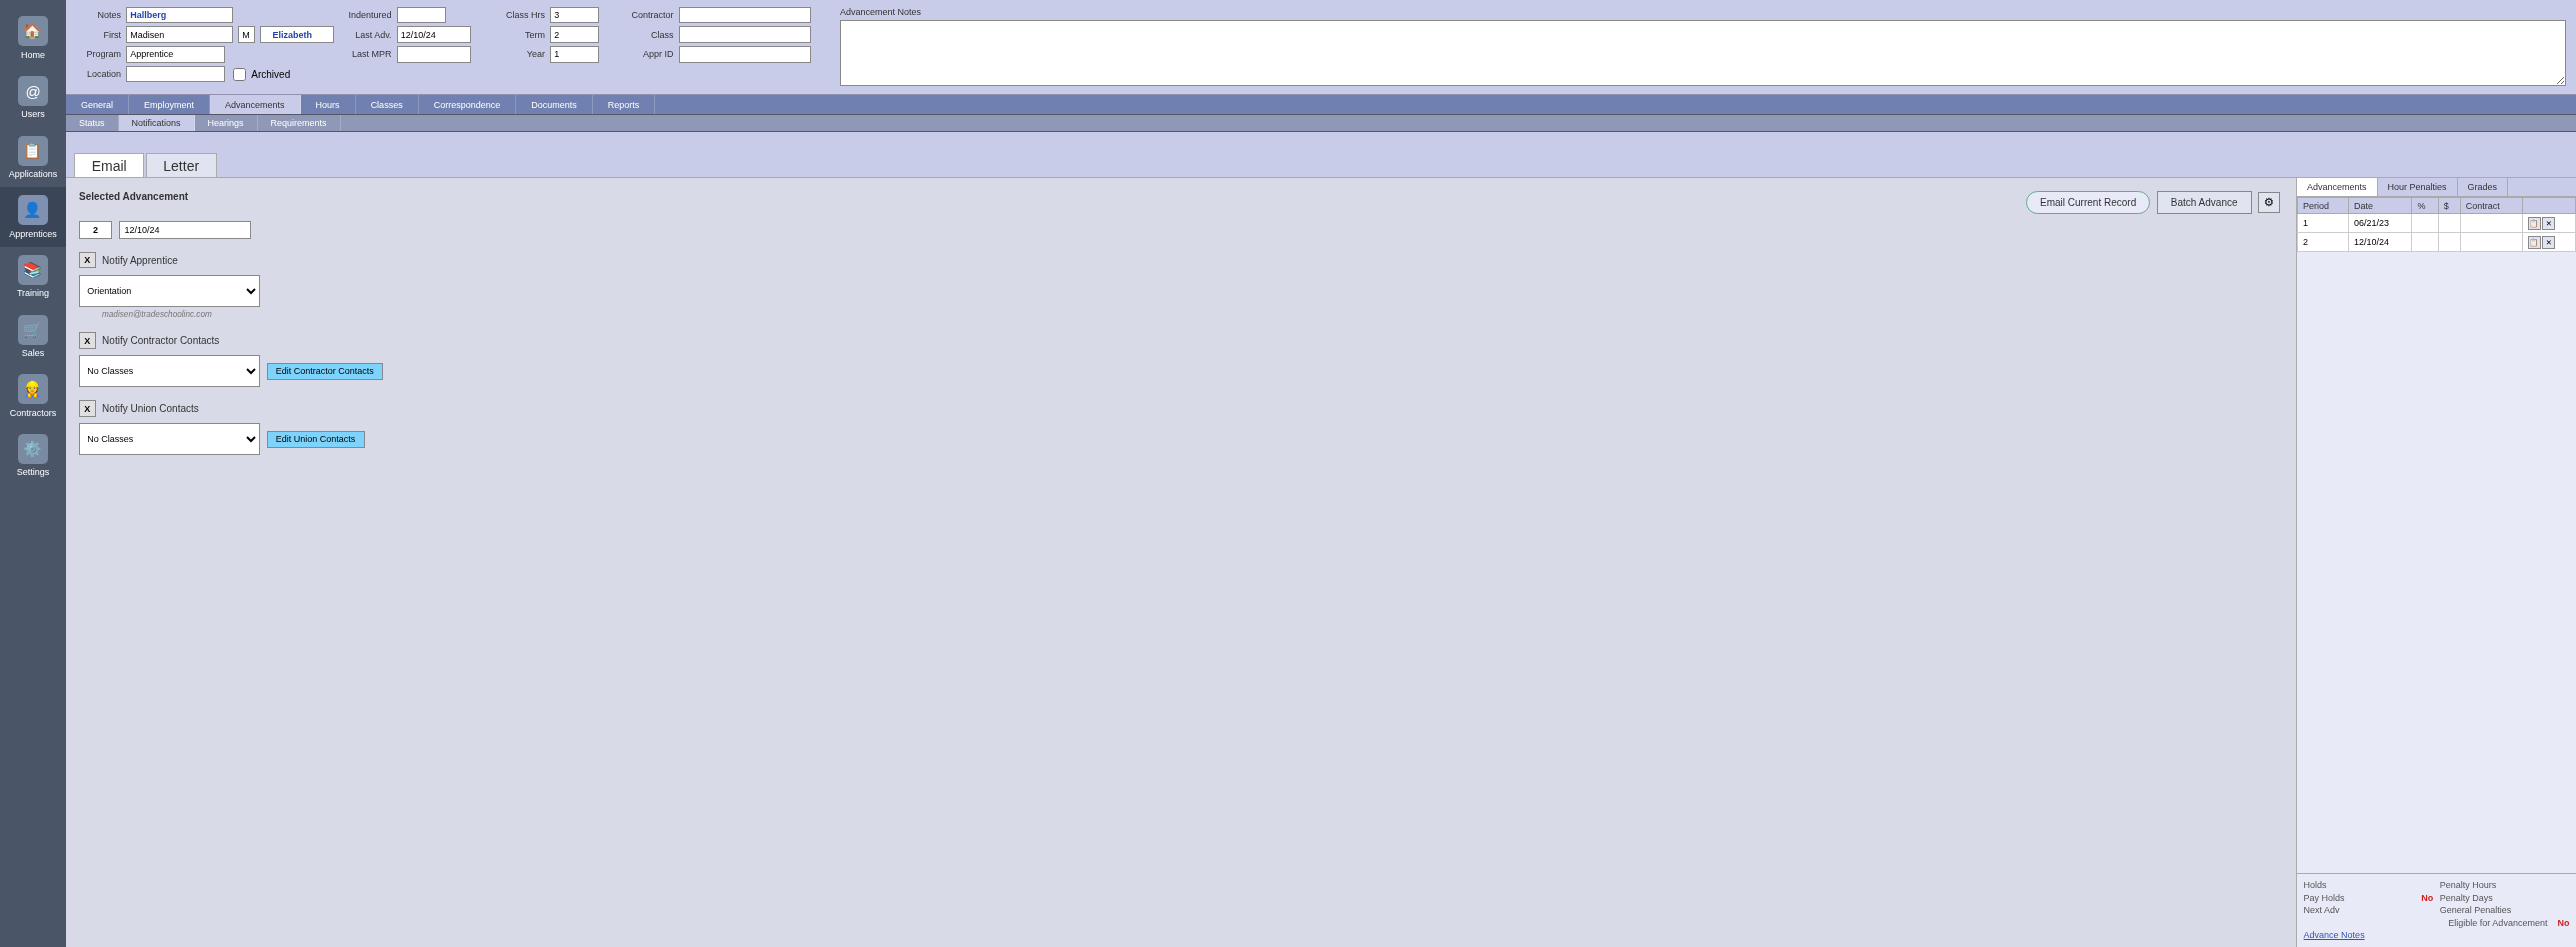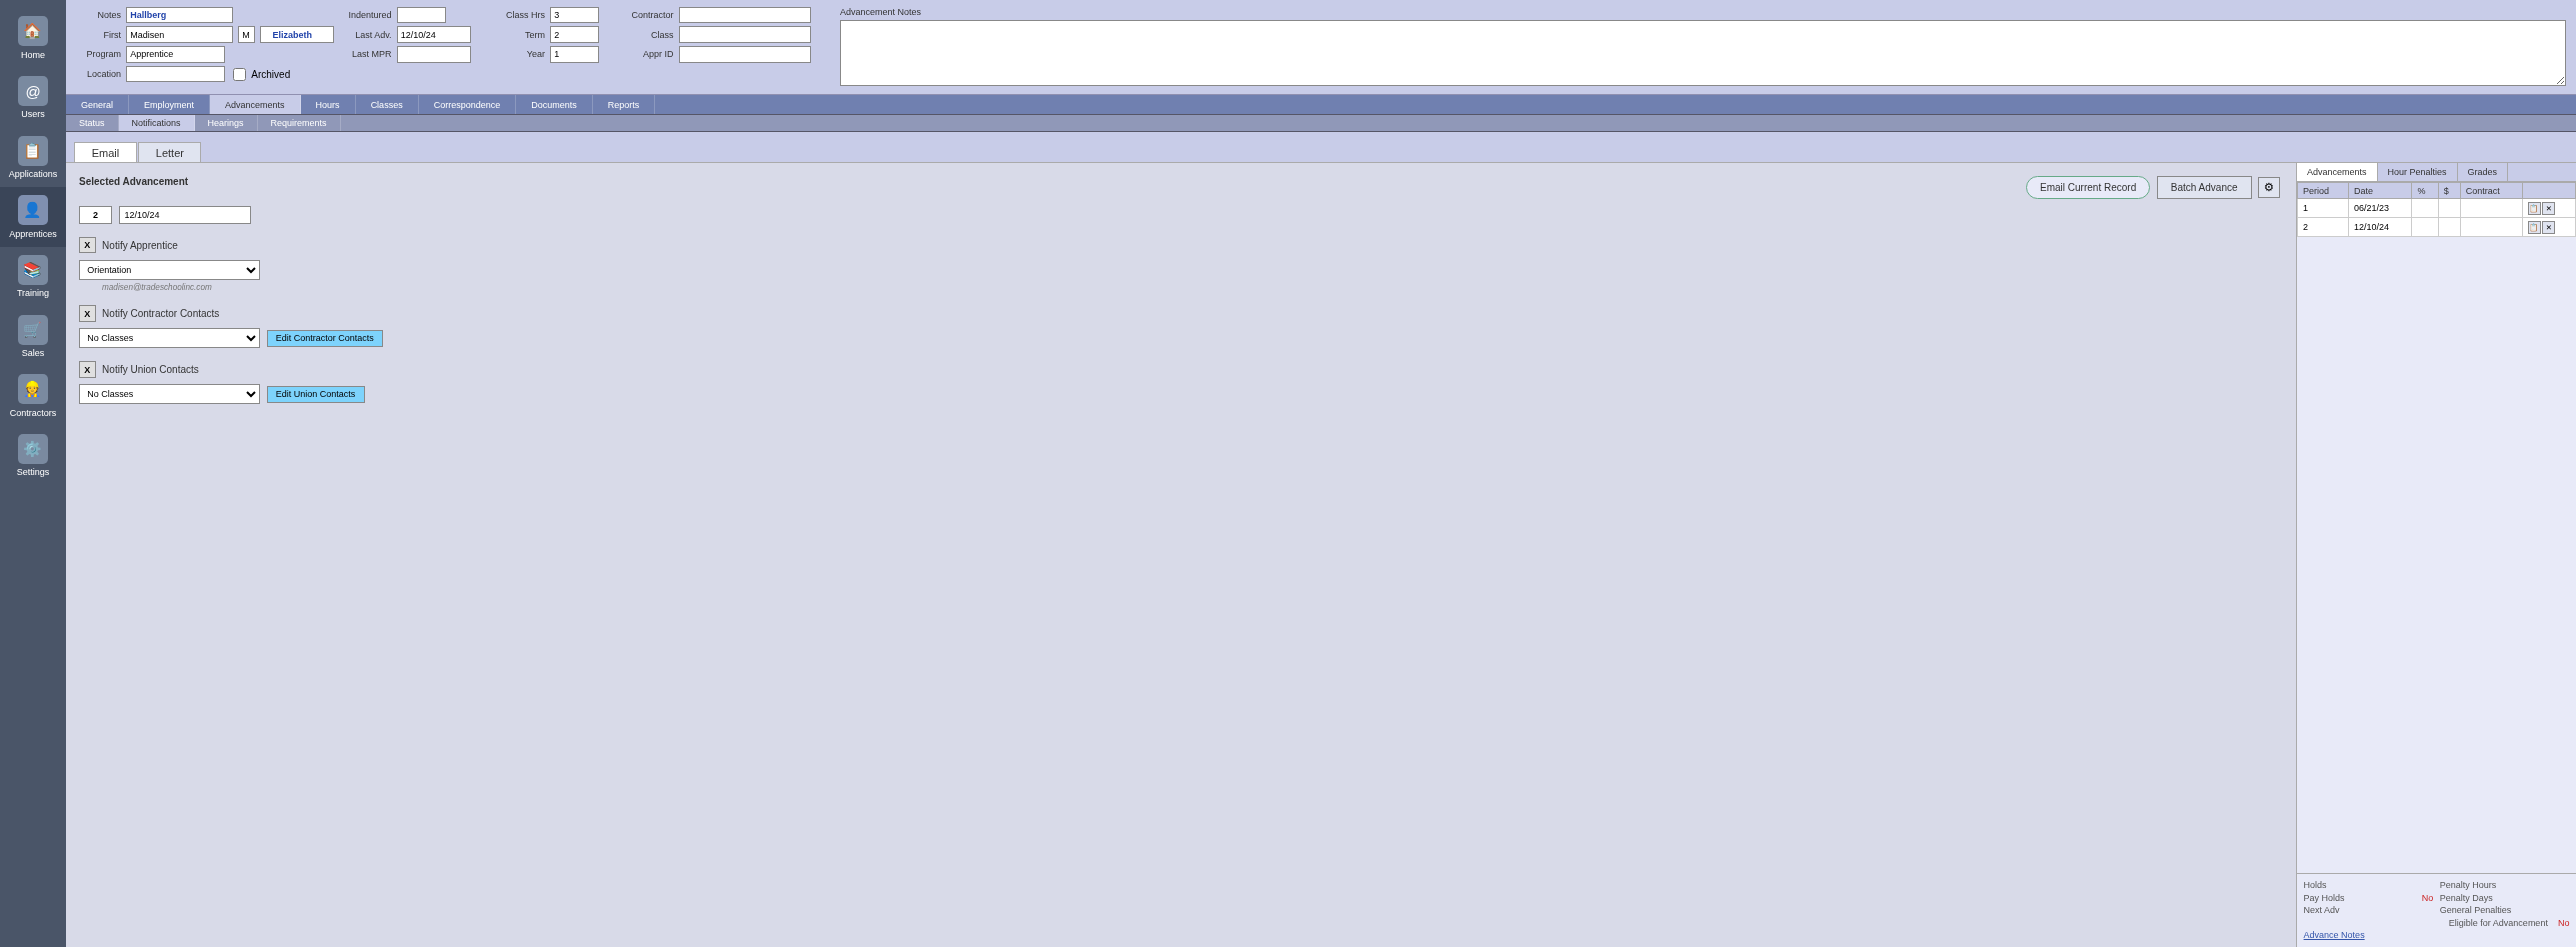--- a/index.html
+++ b/index.html
@@ -148,28 +148,28 @@
 
     
     .tabs-row3 {
       display: flex;
       background: #c8cce8;
       border-bottom: 0.8px solid #aaa;
       padding-left: 8.2px;
     }
     .tab3 {
       padding: 3.3px 16.5px;
-      font-size: 11px;
+      font-size: 14px;
       color: #333;
       cursor: pointer;
       border: 0.8px solid #aaa;
       border-bottom: none;
       background: #e0e4f0;
       margin-right: 1.6px;
-      margin-top: 10px;
+      margin-top: 21px;
     }
     .tab3.active { background: #fff; color: #333; }
 
     
     .content-area {
       flex: 1;
       display: flex;
       background: #d8dae8;
       overflow: hidden;
     }
@@ -238,21 +238,21 @@
       font-size: 9px;
       cursor: pointer;
       font-weight: bold;
     }
     .notify-label {
       font-size: 10px;
       color: #333;
     }
     .notify-dropdown {
       width: 181px;
-      height: 20px;
+      height: 32px;
       font-size: 9px;
       border: 0.8px solid #888;
       background: white;
       padding: 0 3.3px;
     }
     .email-hint {
       font-size: 8.2px;
       color: #777;
       font-style: italic;
       margin-left: 23px;
@@ -374,21 +374,21 @@
       gap: 2.5px 6.6px;
       color: #333;
     }
     .summary-row {
       display: flex;
       justify-content: space-between;
       align-items: center;
     }
     .summary-label { color: #555; }
     .summary-value { font-weight: normal; }
-    .summary-value.no { color: #cc2222; font-weight: normal; text-align: right; }
+    .summary-value.no { color: #cc2222; font-weight: bold; text-align: right; }
     .advance-notes-link {
       color: #3355aa;
       cursor: pointer;
       text-decoration: underline;
       grid-column: 1 / -1;
     }
 
     
     .right-table-scroll {
       flex: 1;

